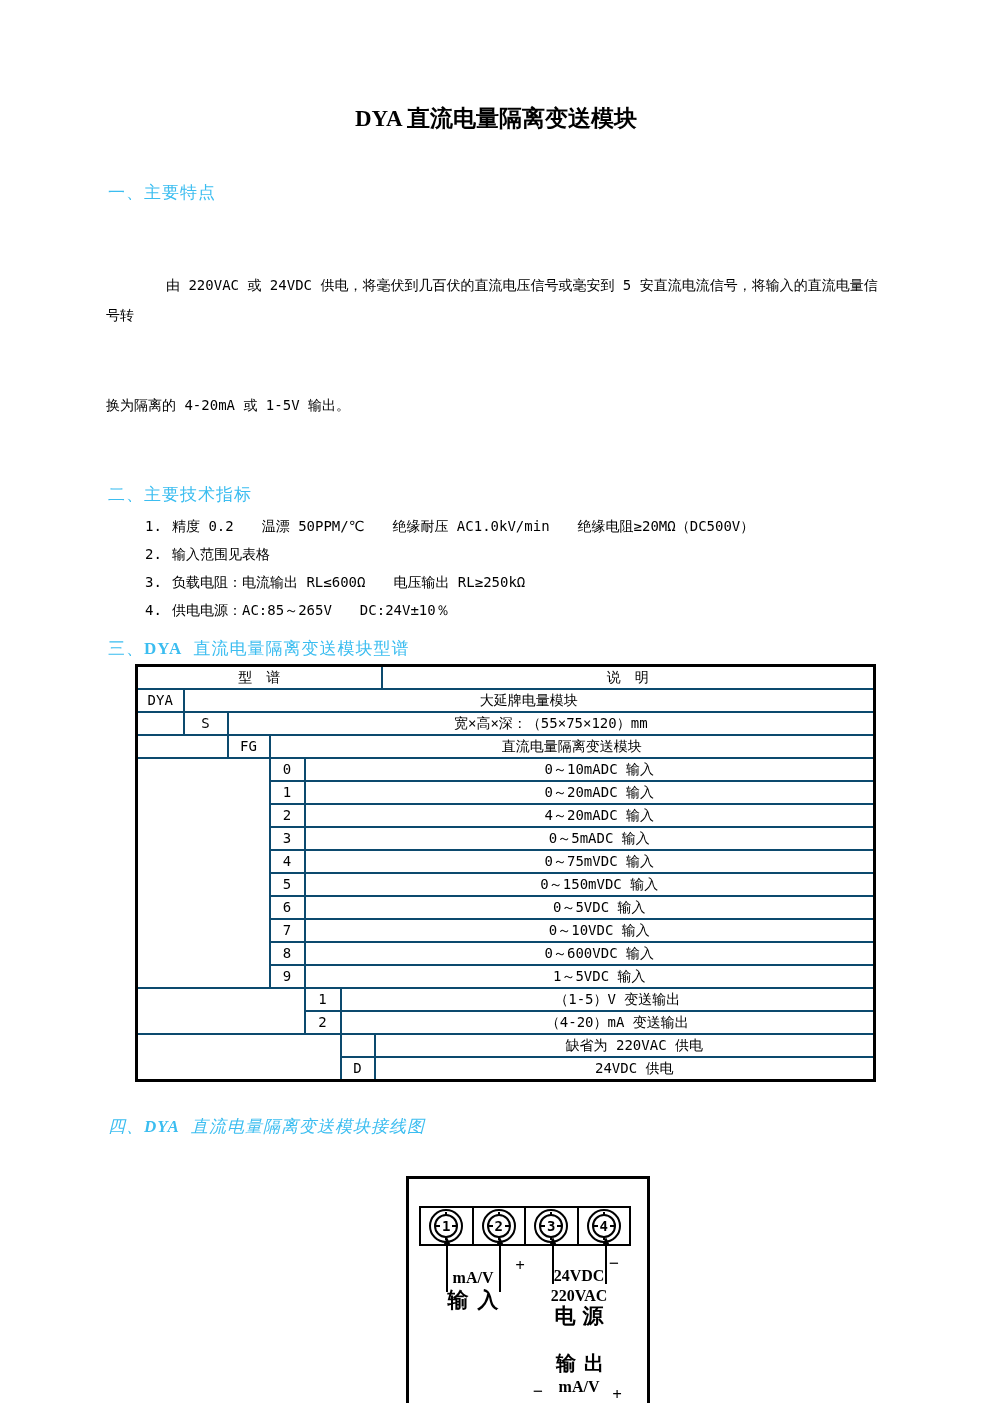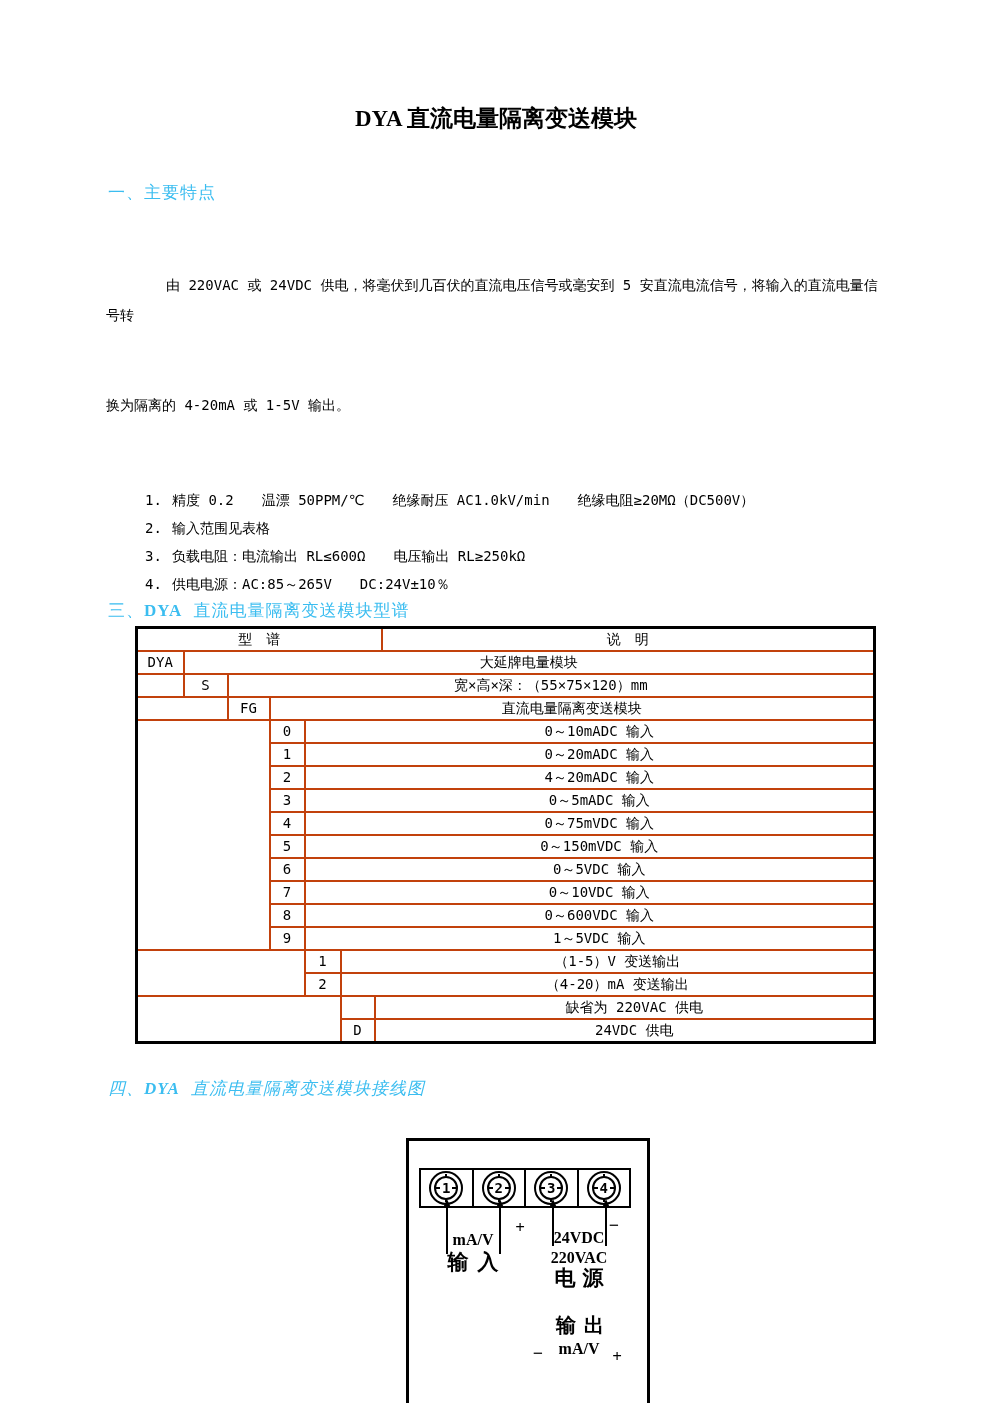--- a/index.html
+++ b/index.html
@@ -10,34 +10,34 @@
   .page { position:relative; width:992px; height:1275px; background:#fff; }
 
   .doc-title { padding-top:104px; text-align:center; font-size:23px; font-weight:bold;
                line-height:30px; font-family:"Liberation Serif","DejaVu Serif",serif; }
 
   h2.sec { margin-left:108px; font-size:17px; font-weight:normal; line-height:24px;
            color:#3bbdf0; letter-spacing:1px; }
   h2.sec .brand { font-family:"Liberation Serif","DejaVu Serif",serif; font-weight:bold; }
   .h-feat { margin-top:46px; }
   .h-spec { margin-top:2px; }
-  .h-model{ margin-top:0px; }
+  .h-model{ margin-top:12px; }
   .h-wire { margin-top:32px;font-style:italic; }
 
   .para { margin:6px 108px 0 106px; line-height:30px; white-space:pre-wrap; }
   .para .line1 { display:block; text-indent:60px; }
   .para .line2 { display:block; }
 
   .spec-list { margin:6px 0 0 145px; }
   .spec-item { line-height:28px; white-space:pre-wrap; }
   .spec-item .num { display:inline-block; width:27px; }
 
   table.model { margin:3px 0 0 135px; width:738px; border-collapse:collapse;
                 table-layout:fixed; border:3px solid #000; }
-  table.model td, table.model th { border:2px solid #c2410c; height:21px; line-height:21px;
+  table.model td, table.model th { border:2px solid #0c4a6e; height:21px; line-height:21px;
                 font-size:14px; font-weight:normal; overflow:hidden; white-space:pre; }
   td.code { text-align:center; }
   td.desc { text-align:center; padding-left:20px; }
   td.desc-c { text-align:center; }
   th.hd { text-align:center; }
 
   .diagram { position:relative; margin:37px 0 0 406px; width:244px; height:326px;
              border:3px solid #000; }
   .tstrip { position:absolute; left:10px; width:212px; height:40px;
             border:2px solid #000; display:flex; }
@@ -87,20 +87,21 @@
 <div class="page">
 
   <div class="doc-title">DYA 直流电量隔离变送模块</div>
 
   <h2 class="sec h-feat">一、主要特点</h2>
   <p class="para">
     <span class="line1">由 220VAC 或 24VDC 供电，将毫伏到几百伏的直流电压信号或毫安到 5 安直流电流信号，将输入的直流电量信号转</span>
     <span class="line2">换为隔离的 4-20mA 或 1-5V 输出。</span>
   </p>
 
+  <h2 class="sec h-spec">二、主要技术指标</h2>
   <div class="spec-list">
     <div class="spec-item"><span class="num">1.</span><span>精度 0.2　　温漂 50PPM/℃　　绝缘耐压 AC1.0kV/min　　绝缘电阻≥20MΩ（DC500V）</span></div>
     <div class="spec-item"><span class="num">2.</span><span>输入范围见表格</span></div>
     <div class="spec-item"><span class="num">3.</span><span>负载电阻：电流输出 RL≤600Ω　　电压输出 RL≥250kΩ</span></div>
     <div class="spec-item"><span class="num">4.</span><span>供电电源：AC:85～265V　　DC:24V±10％</span></div>
   </div>
 
   <h2 class="sec h-model"><span>三、</span><span class="brand">DYA</span><span> 直流电量隔离变送模块型谱</span></h2>
 
   <table class="model">

